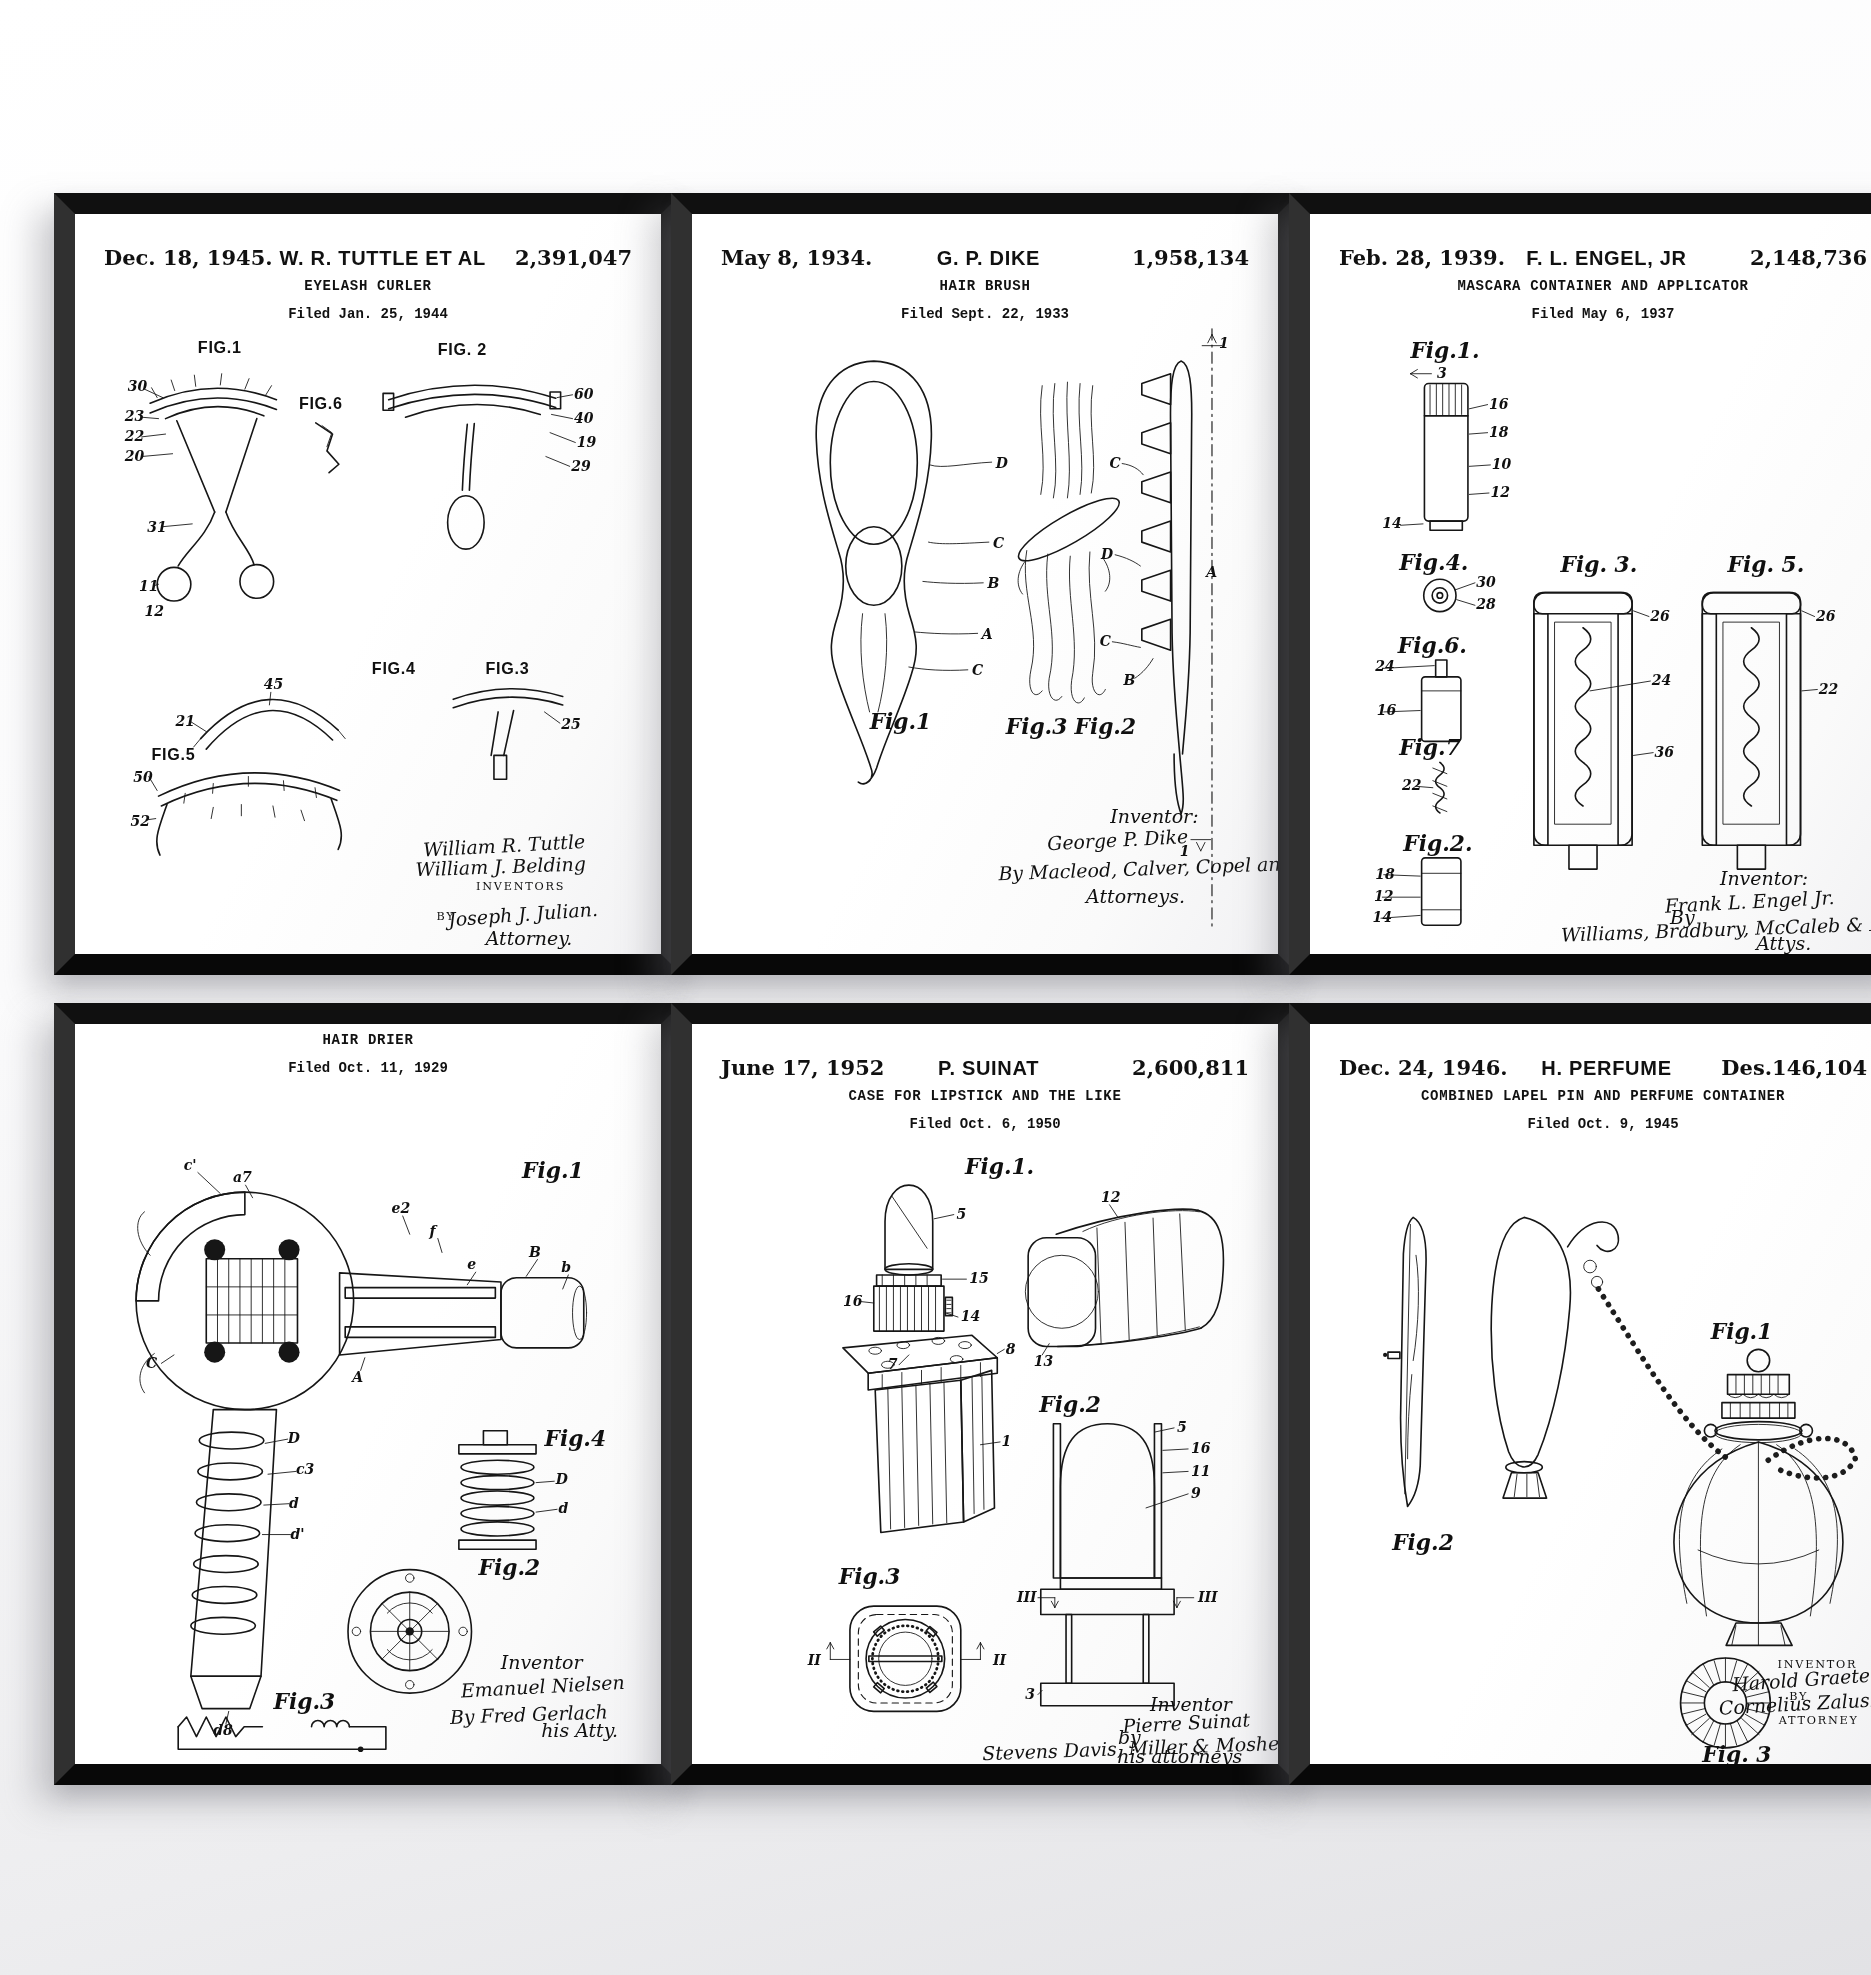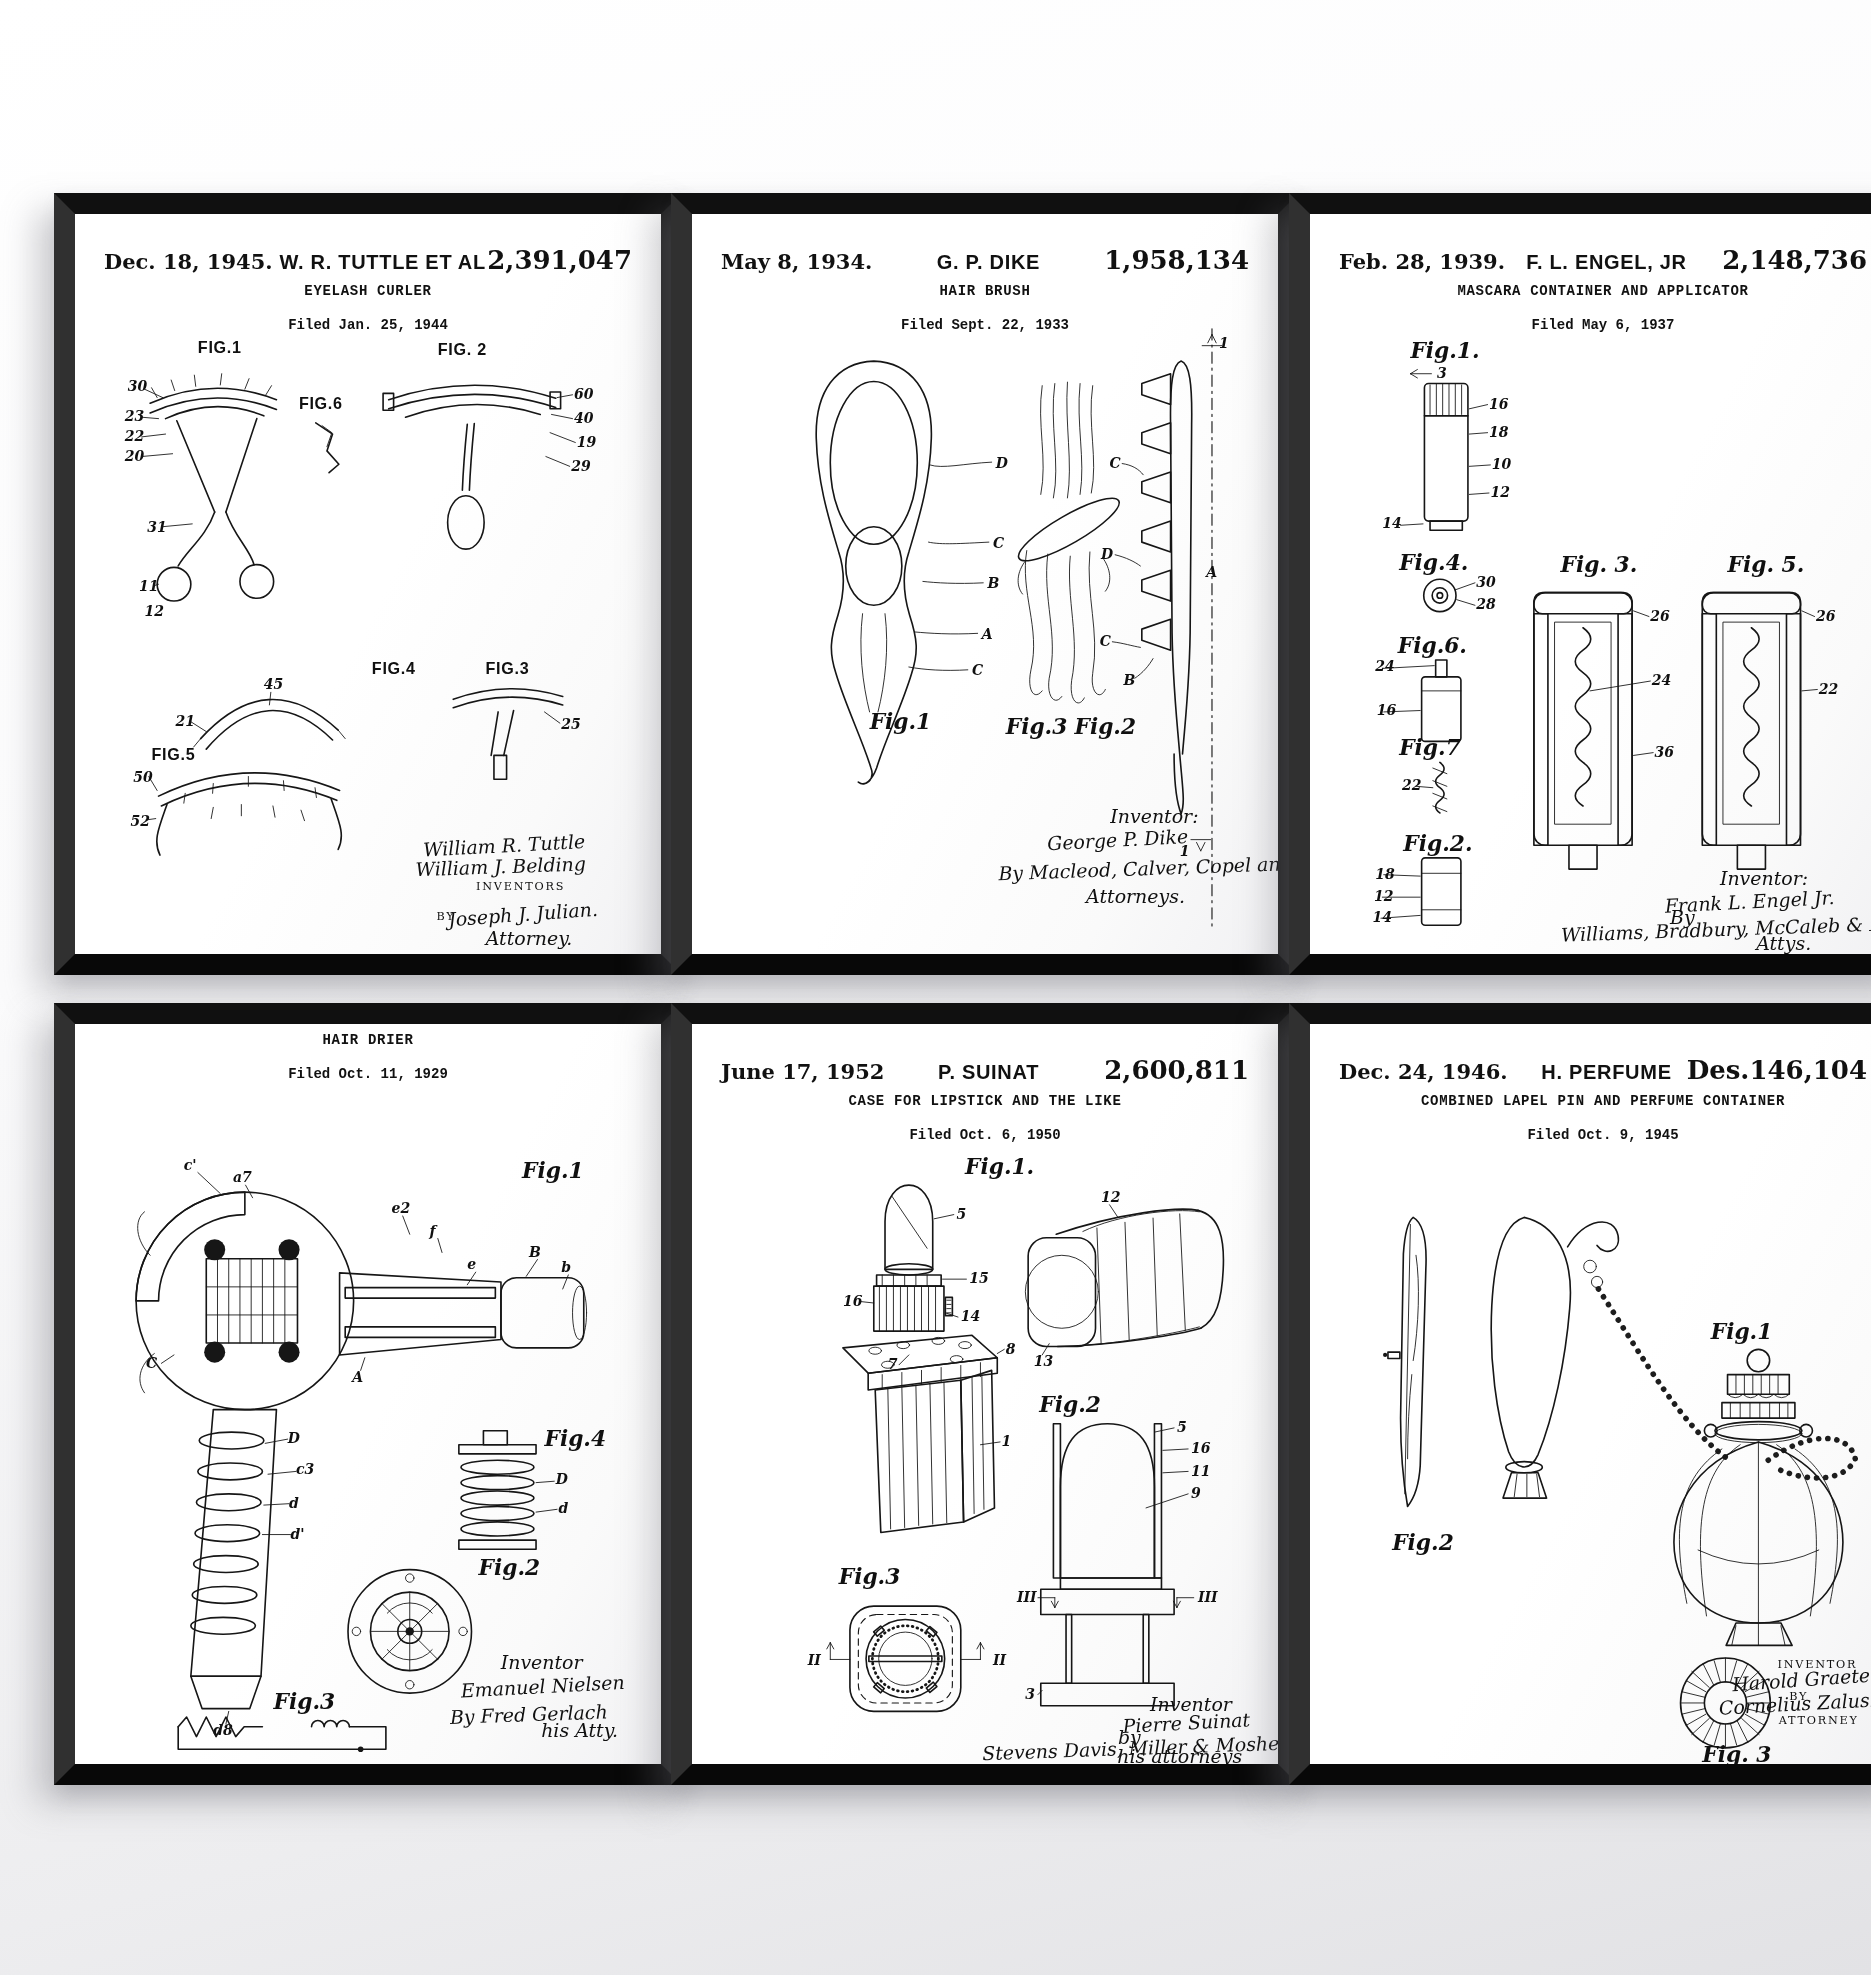--- a/index.html
+++ b/index.html
@@ -8,23 +8,23 @@
         font-family:"Liberation Sans",sans-serif;color:#111;}
   .frame{position:absolute;width:628px;height:782px;box-sizing:border-box;background:#fff;
          border:21px solid #1a1a1a;border-top-color:#101010;border-bottom-color:#080808;
          border-left-color:#303030;border-right-color:#1e1e1e;
          box-shadow:-18px 18px 32px rgba(110,110,120,.34), 7px 9.8px 18px rgba(90,90,100,.18);}
   .paper{position:absolute;inset:0;overflow:hidden;
          background:linear-gradient(118deg,#ffffff 52%,#fafafa 80%,#f1f1f3 100%);}
   .patent-header{display:grid;grid-template-columns:1fr auto 1fr;align-items:baseline;padding:31px 29px 0 29px;}
   .ph-date{justify-self:start;font-family:"DejaVu Serif",serif;font-weight:bold;font-size:21px;white-space:nowrap;}
   .ph-inventor{justify-self:center;font-family:"Liberation Sans",sans-serif;font-weight:bold;font-size:20px;letter-spacing:0.7px;white-space:nowrap;margin-left:7px;}
-  .ph-number{justify-self:end;font-family:"DejaVu Serif",serif;font-weight:bold;font-size:26px;white-space:nowrap;}
+  .ph-number{justify-self:end;font-family:"DejaVu Serif",serif;font-weight:bold;font-size:21px;white-space:nowrap;}
   .ph-title{margin-top:8.4px;text-align:center;font-family:"Liberation Mono",monospace;font-weight:bold;font-size:14px;letter-spacing:0.7px;}
-  .ph-filed{margin-top:18px;text-align:center;font-family:"Liberation Mono",monospace;font-weight:bold;font-size:14px;}
+  .ph-filed{margin-top:12px;text-align:center;font-family:"Liberation Mono",monospace;font-weight:bold;font-size:14px;}
   .art{position:absolute;left:0;right:0;top:105px;bottom:0;}
   svg.drawing{width:100%;height:100%;display:block;}
   .drawing path,.drawing rect,.drawing circle,.drawing ellipse,.drawing line,.drawing polygon,.drawing polyline{
       stroke:#161616;stroke-width:2.3;fill:none;stroke-linecap:round;stroke-linejoin:round;}
   .drawing .thin{stroke-width:1.25;}
   .drawing .inkfill{fill:#161616;stroke:none;}
   .drawing .dashdot{stroke-dasharray:16 7 3 7;stroke-width:1.6;}
   .drawing .dash{stroke-dasharray:9 7;stroke-width:1.6;}
   .drawing .beads{stroke-width:8;stroke-dasharray:0.1 13;stroke-linecap:round;stroke:#1d1d1d;}
   .drawing .dotring{stroke-dasharray:1 6;stroke-width:4;}

